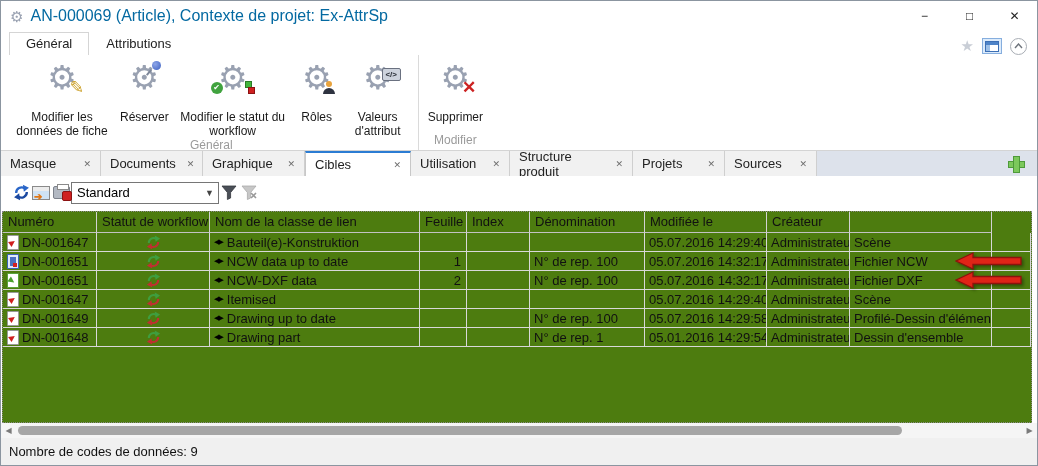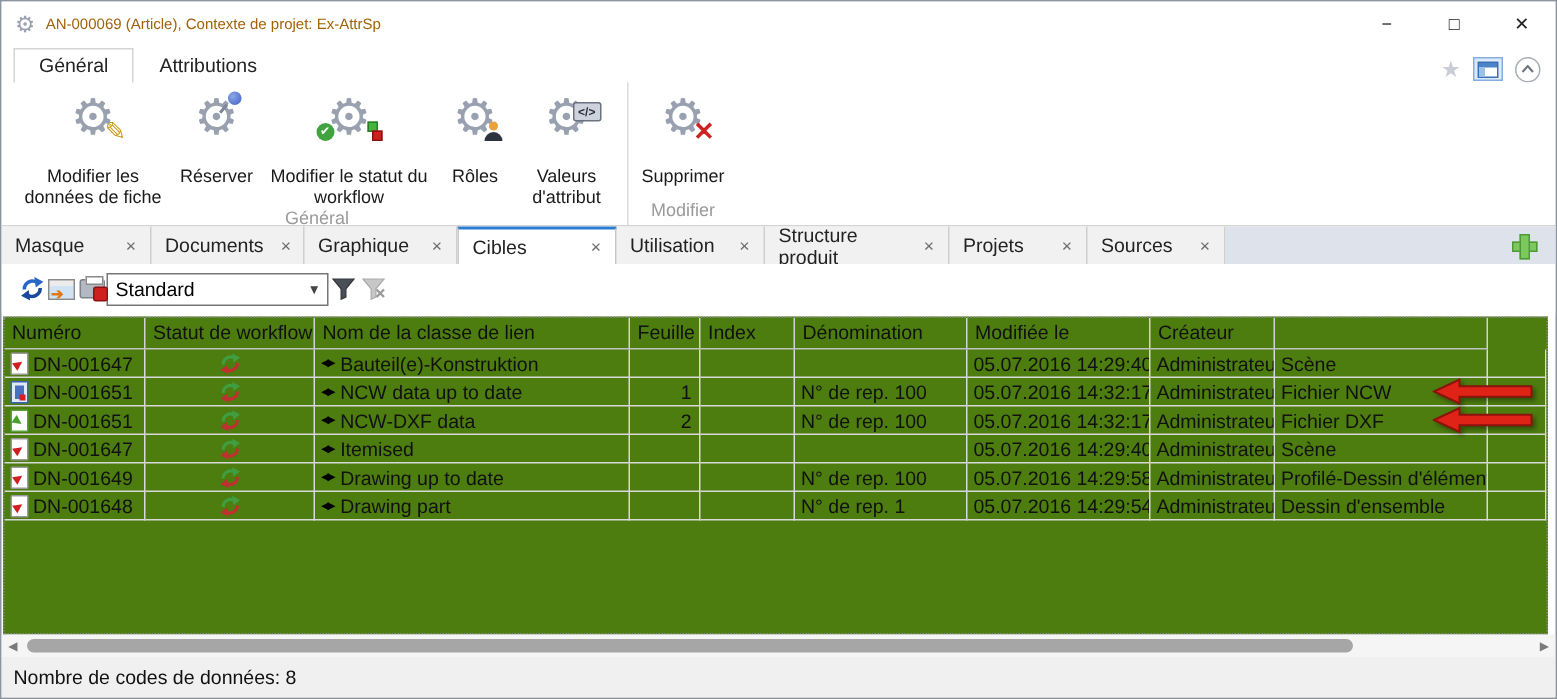--- a/index.html
+++ b/index.html
@@ -3,21 +3,21 @@
 <meta charset="utf-8">
 <style>
   * { margin:0; padding:0; box-sizing:border-box; }
   body { font-family:"Liberation Sans", sans-serif; background:#cfd4da; }
   .window { width:1038px; height:466px; background:#ffffff; border:1px solid #8b95a0;
             position:relative; overflow:hidden; display:flex; flex-direction:column; }
 
   
   .titlebar { height:30px; display:flex; align-items:center; background:#fff; flex:none; }
   .app-icon { font-size:15px; color:#9aa2b2; margin:0 7px 0 9px; line-height:1; }
-  .title-text { font-size:10px; color:#a16207; }
+  .title-text { font-size:16px; color:#0369a1; }
   .win-controls { margin-left:auto; display:flex; height:100%; }
   .win-btn { width:45px; display:flex; align-items:center; justify-content:center;
              font-size:12px; color:#222; cursor:default; }
 
   
   .ribbon-tabs { height:24px; display:flex; align-items:flex-end; padding-left:8px; flex:none; background:#fff; }
   .rtab { font-size:13px; color:#222; padding:3px 16px 4px; border:1px solid transparent; border-bottom:none; }
   .rtab.active { background:#fff; border-color:#d5d5d5; position:relative; z-index:2; }
   .ribbon-corner { margin-left:auto; display:flex; align-items:center; gap:8px; padding-right:10px; }
   .star-ic { color:#c9ced6; font-size:15px; }
@@ -386,31 +386,31 @@
     <path d="M3,8.5 A5.2,5.2 0 0 1 11,4" fill="none" stroke="#3f9e3f" stroke-width="2.2"></path>
     <polygon points="9.3,0.6 15,3.6 10.2,7.2" fill="#3f9e3f"></polygon>
     <path d="M13,7.5 A5.2,5.2 0 0 1 5,12" fill="none" stroke="#bf3030" stroke-width="2.2"></path>
     <polygon points="6.7,15.4 1,12.4 5.8,8.8" fill="#bf3030"></polygon>
   </svg>
 </div>
           <div class="tcell classe"><span class="link-pre">◀▶</span>Drawing part</div>
           <div class="tcell feuille"></div>
           <div class="tcell index"></div>
           <div class="tcell denomination">N° de rep. 1</div>
-          <div class="tcell modifiee">05.07.2016 14:29:54</div>
+          <div class="tcell modifiee">05.01.2016 14:29:54</div>
           <div class="tcell createur">Administrateur</div>
           <div class="tcell categorie">Dessin d'ensemble</div>
           <div class="tcell trailing"></div>
         </div>
       </div>
   </div>
 
   <div class="hscroll">
     <span class="sb-arrow left">◀</span>
     <span class="sb-thumb"></span>
     <span class="sb-arrow right">▶</span>
   </div>
 
   <div class="statusbar">
-    <span>Nombre de codes de données: 8</span>
+    <span>Nombre de codes de données: 9</span>
   </div>
 
 </div>
 
 </body></html>

